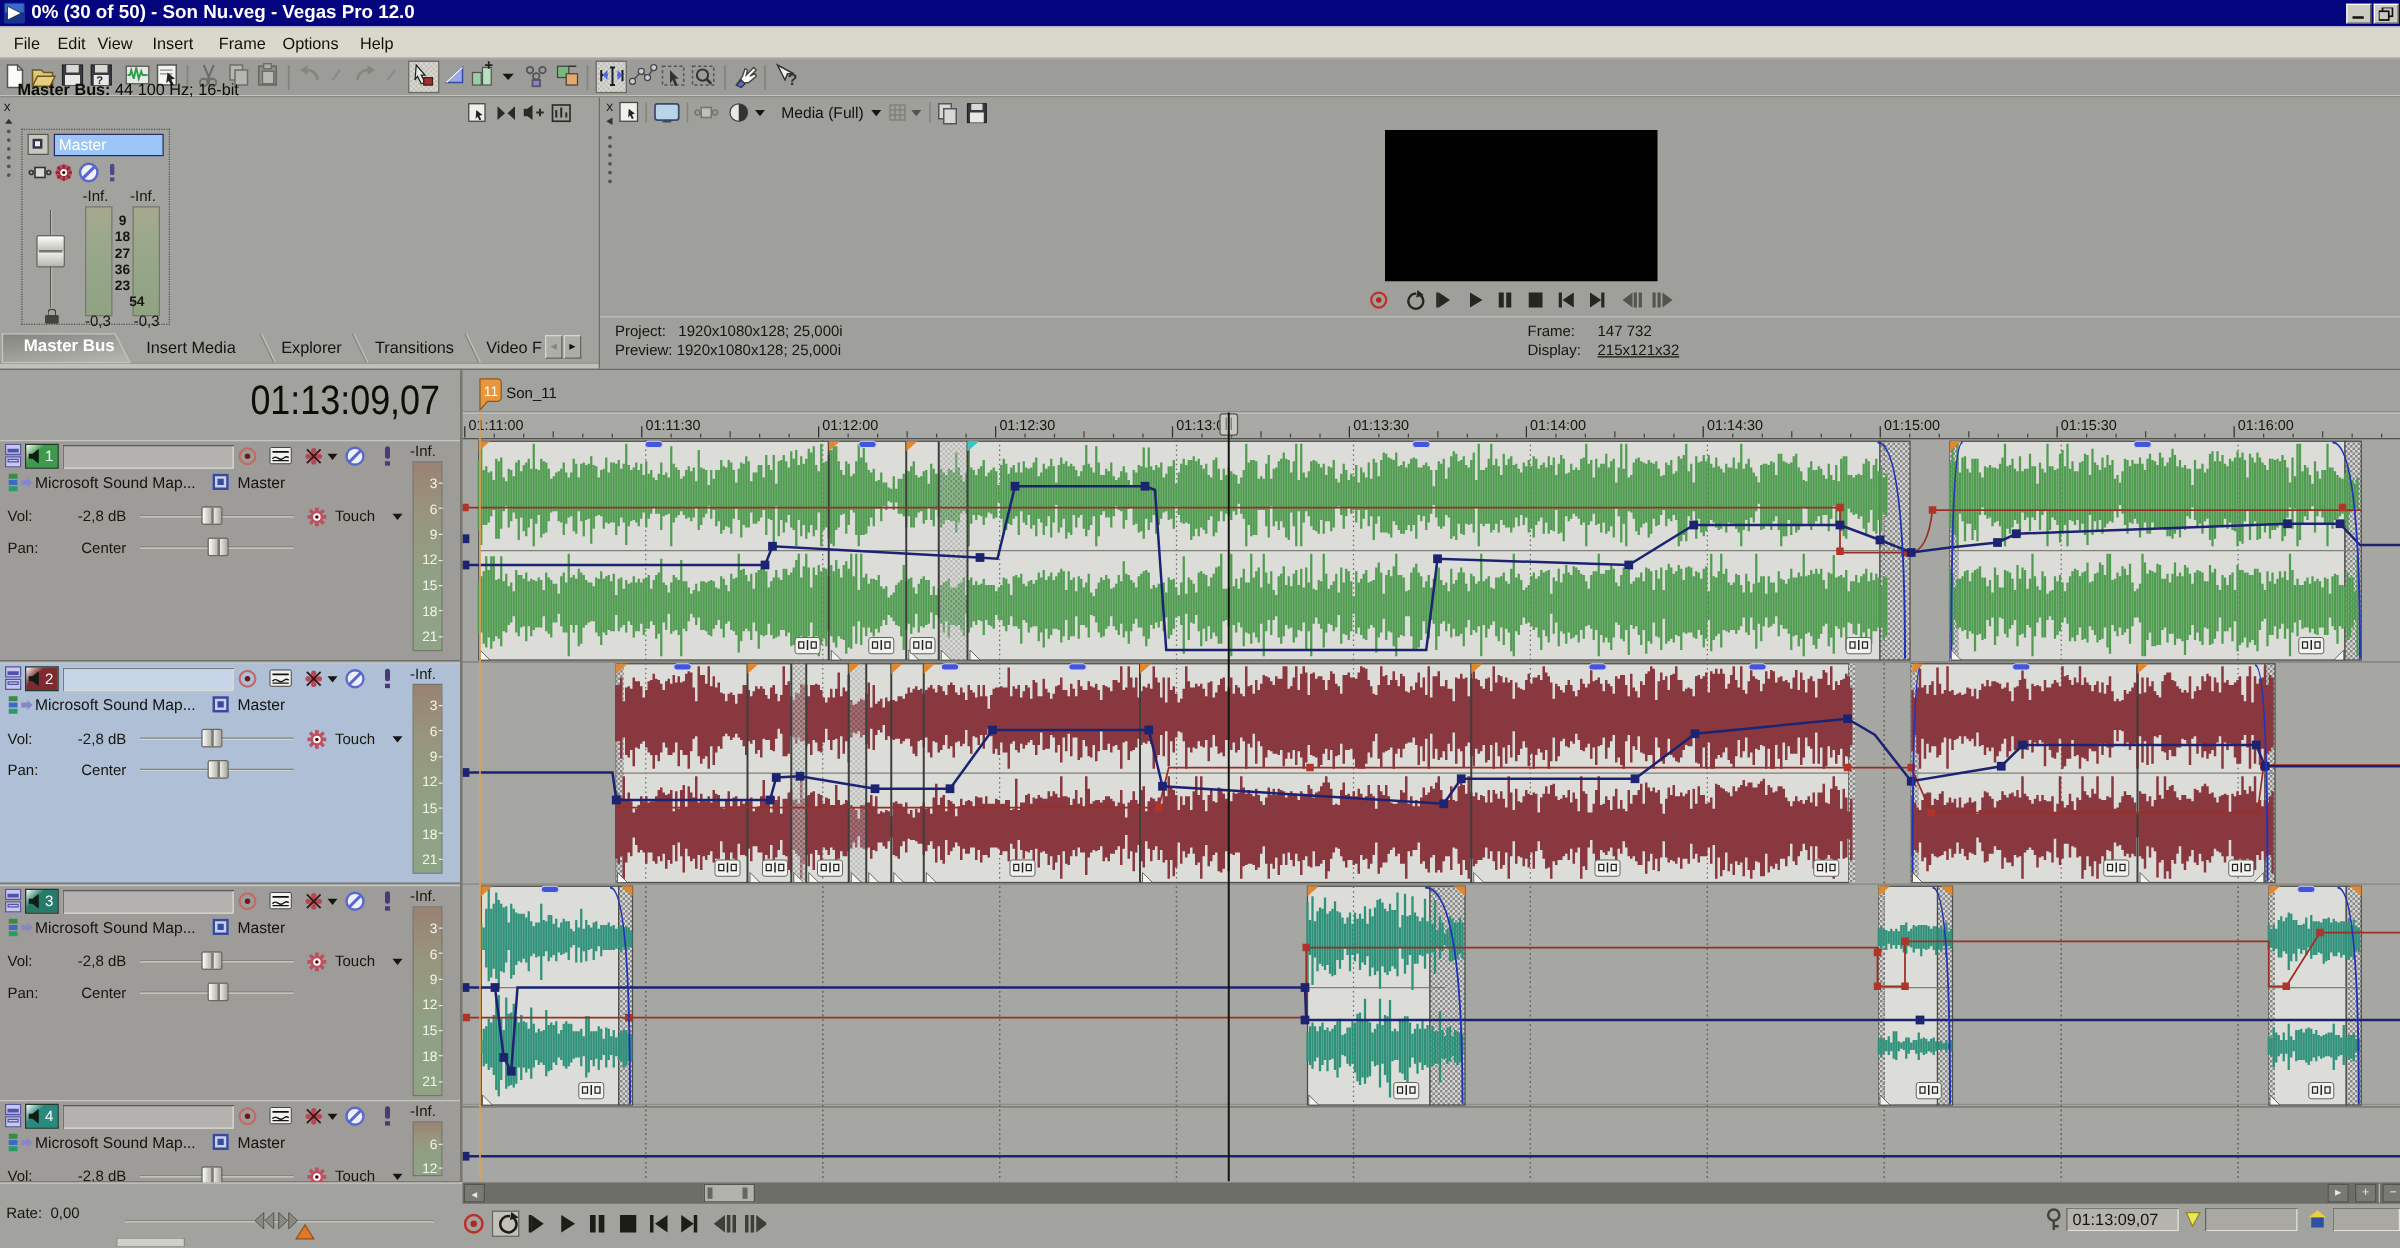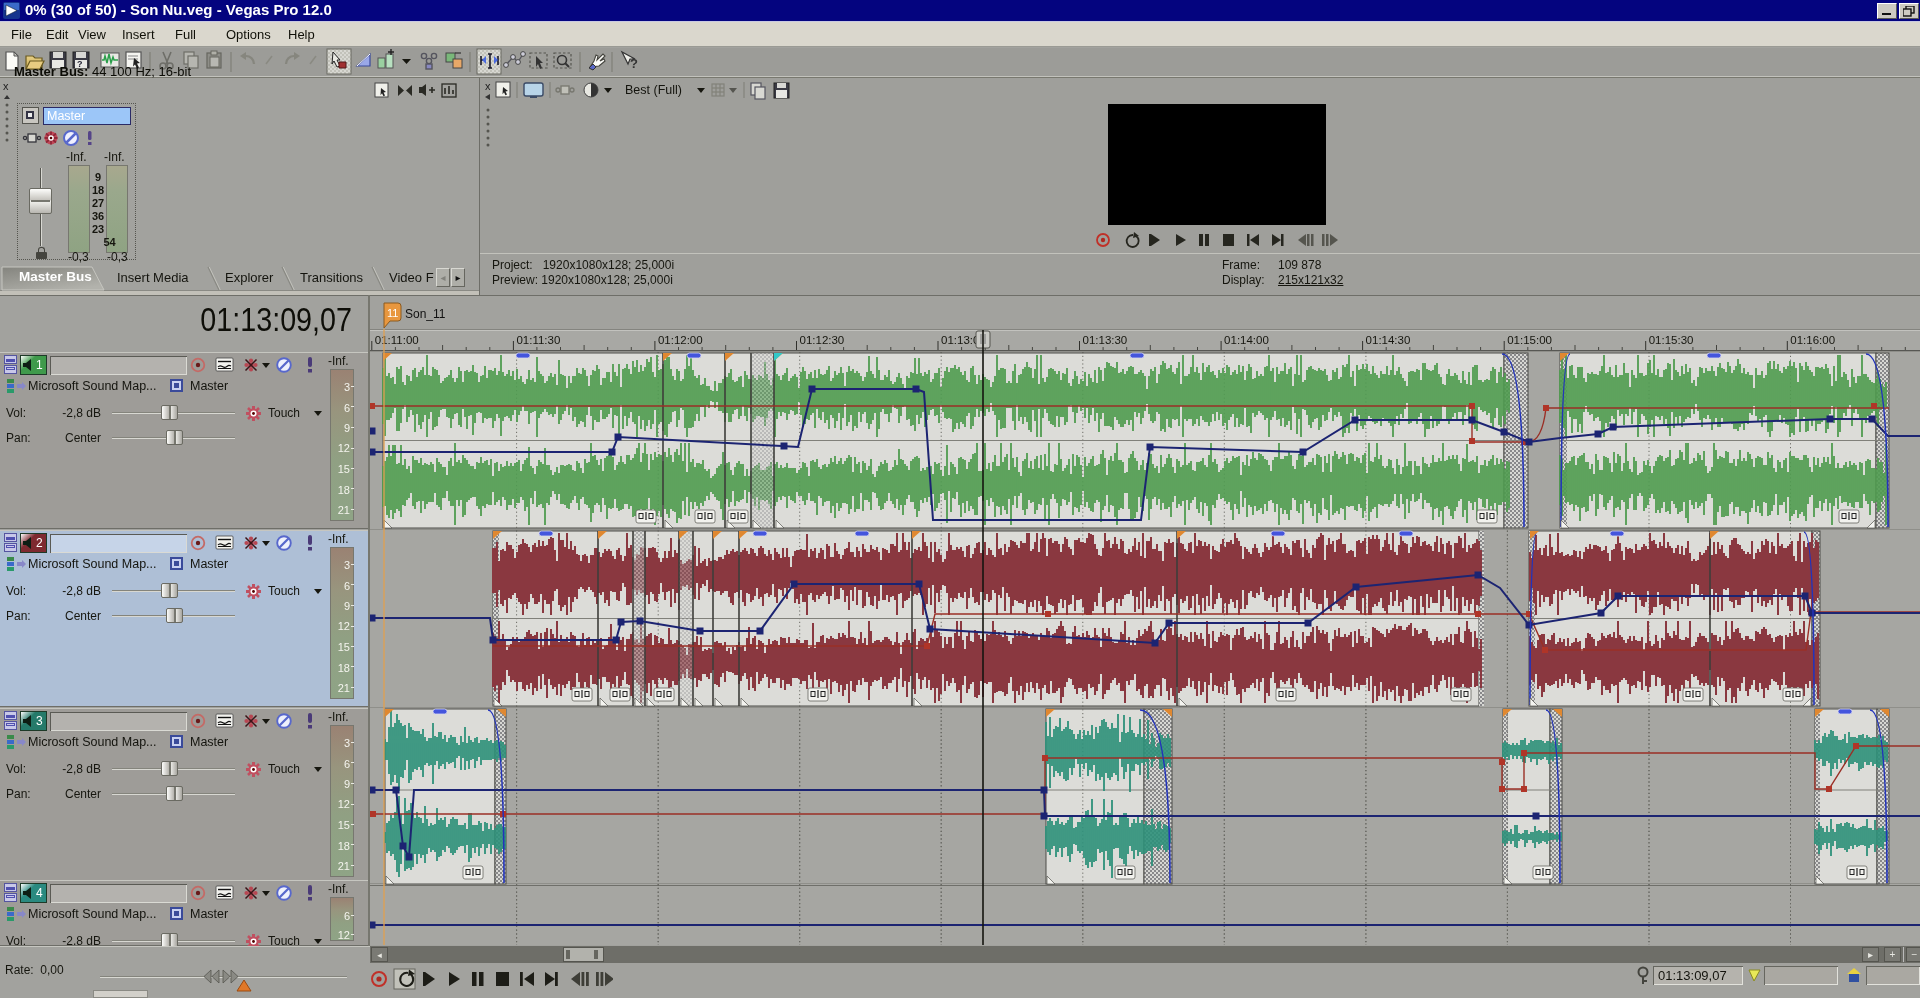--- a/index.html
+++ b/index.html
@@ -22,21 +22,21 @@
 <div class="abs" style="left:1882px;top:13px;width:9px;height:2px;background:#111"></div>
 <svg class="abs" style="left:1903px;top:6px" width="12" height="11" viewBox="0 0 12 11">
 <rect x="3" y="0" width="8" height="7" fill="none" stroke="#111" stroke-width="1.4"></rect>
 <rect x="0" y="3" width="8" height="7" fill="#cdcac2" stroke="#111" stroke-width="1.4"></rect>
     </svg>
 <div class="abs" style="left:0;top:22px;width:1920px;height:25px;background:#dad7cd;border-bottom:1px solid #9a9a94"></div>
 <div class="abs t13" style="left:11px;top:27px">File</div>
 <div class="abs t13" style="left:46px;top:27px">Edit</div>
 <div class="abs t13" style="left:78px;top:27px">View</div>
 <div class="abs t13" style="left:122px;top:27px">Insert</div>
-<div class="abs t13" style="left:175px;top:27px">Full</div>
+<div class="abs t13" style="left:175px;top:27px">Frame</div>
 <div class="abs t13" style="left:226px;top:27px">Options</div>
 <div class="abs t13" style="left:288px;top:27px">Help</div>
 <div class="abs" style="left:0;top:48px;width:1920px;height:30px;background:#9c9c98"></div>
 <div class="abs" style="left:0;top:76px;width:1920px;height:2px;background:#c2c2bc;border-bottom:1px solid #78786f"></div>
 <svg class="abs" style="left:0;top:48px" width="660" height="29" viewBox="0 0 660 29">
 <defs>
 <linearGradient id="fold" x1="0" y1="0" x2="0" y2="1">
           <stop offset="0" stop-color="#e8d088"></stop>
           <stop offset="1" stop-color="#c8a84e"></stop>
         </linearGradient>
@@ -283,21 +283,21 @@
 <g stroke="#55555f" stroke-width="1.2" fill="#d8d8d2">
         <rect x="257" y="3" width="10" height="12"></rect>
         <rect x="261" y="7" width="10" height="12"></rect>
       </g>
 <g>
         <rect x="280" y="3" width="15" height="15" fill="#3a3a44" stroke="#222"></rect>
         <rect x="283" y="3" width="9" height="5" fill="#d8d8d4"></rect>
         <rect x="282" y="10" width="11" height="8" fill="#e8e8e4"></rect>
       </g>
 </svg>
-<div class="abs" style="left:625px;top:83px;font-size:12.5px;color:#14140e">Best (Full)</div>
+<div class="abs" style="left:625px;top:83px;font-size:12.5px;color:#14140e">Media (Full)</div>
 <div class="abs" style="left:1108px;top:104px;width:218px;height:121px;background:#000"></div>
 <svg class="abs" style="left:1094px;top:231px" width="245" height="18" viewBox="0 0 245 18">
 <circle cx="9" cy="9" r="6" fill="none" stroke="#c03028" stroke-width="1.8"></circle>
       <circle cx="9" cy="9" r="2.2" fill="#b02820"></circle>
 <g fill="none" stroke="#26261f" stroke-width="1.8">
         <path d="M39 4a6 6 0 1 0 3 1"></path>
       </g>
       <path d="M40 1l5 4-6 2z" fill="#26261f"></path>
 <g fill="#26261f">
         <path d="M57 3v12l9-6z"></path>
@@ -325,21 +325,21 @@
 <g fill="#55554e">
         <rect x="228" y="3" width="2.5" height="12"></rect>
         <rect x="232" y="3" width="2.5" height="12"></rect>
         <path d="M236 3v12l8-6z"></path>
       </g>
 </svg>
 <div class="abs" style="left:480px;top:253px;width:1440px;height:1px;background:#c2c2bc"></div>
 <div class="abs t12" style="left:492px;top:258px">Project:&nbsp;&nbsp; 1920x1080x128; 25,000i</div>
 <div class="abs t12" style="left:492px;top:273px">Preview: 1920x1080x128; 25,000i</div>
 <div class="abs t12" style="left:1222px;top:258px">Frame:</div>
-<div class="abs t12" style="left:1278px;top:258px">109 878</div>
+<div class="abs t12" style="left:1278px;top:258px">147 732</div>
 <div class="abs t12" style="left:1222px;top:273px">Display:</div>
 <div class="abs t12" style="left:1278px;top:273px;text-decoration:underline">215x121x32</div>
 <div class="abs" style="left:0;top:295px;width:1920px;height:651px;background:#a2a29e;border-top:1px solid #6e6e68"></div>
 <svg style="position:absolute;left:370px;top:295px" width="1550" height="651" viewBox="370 295 1550 651" preserveAspectRatio="xMinYMin slice">
       <defs>
         <pattern id="hatch" width="4" height="4" patternUnits="userSpaceOnUse">
           <rect width="4" height="4" fill="#d8d8d4"></rect>
           <rect width="2" height="2" fill="#88888a"></rect>
           <rect x="2" y="2" width="2" height="2" fill="#88888a"></rect>
         </pattern>

